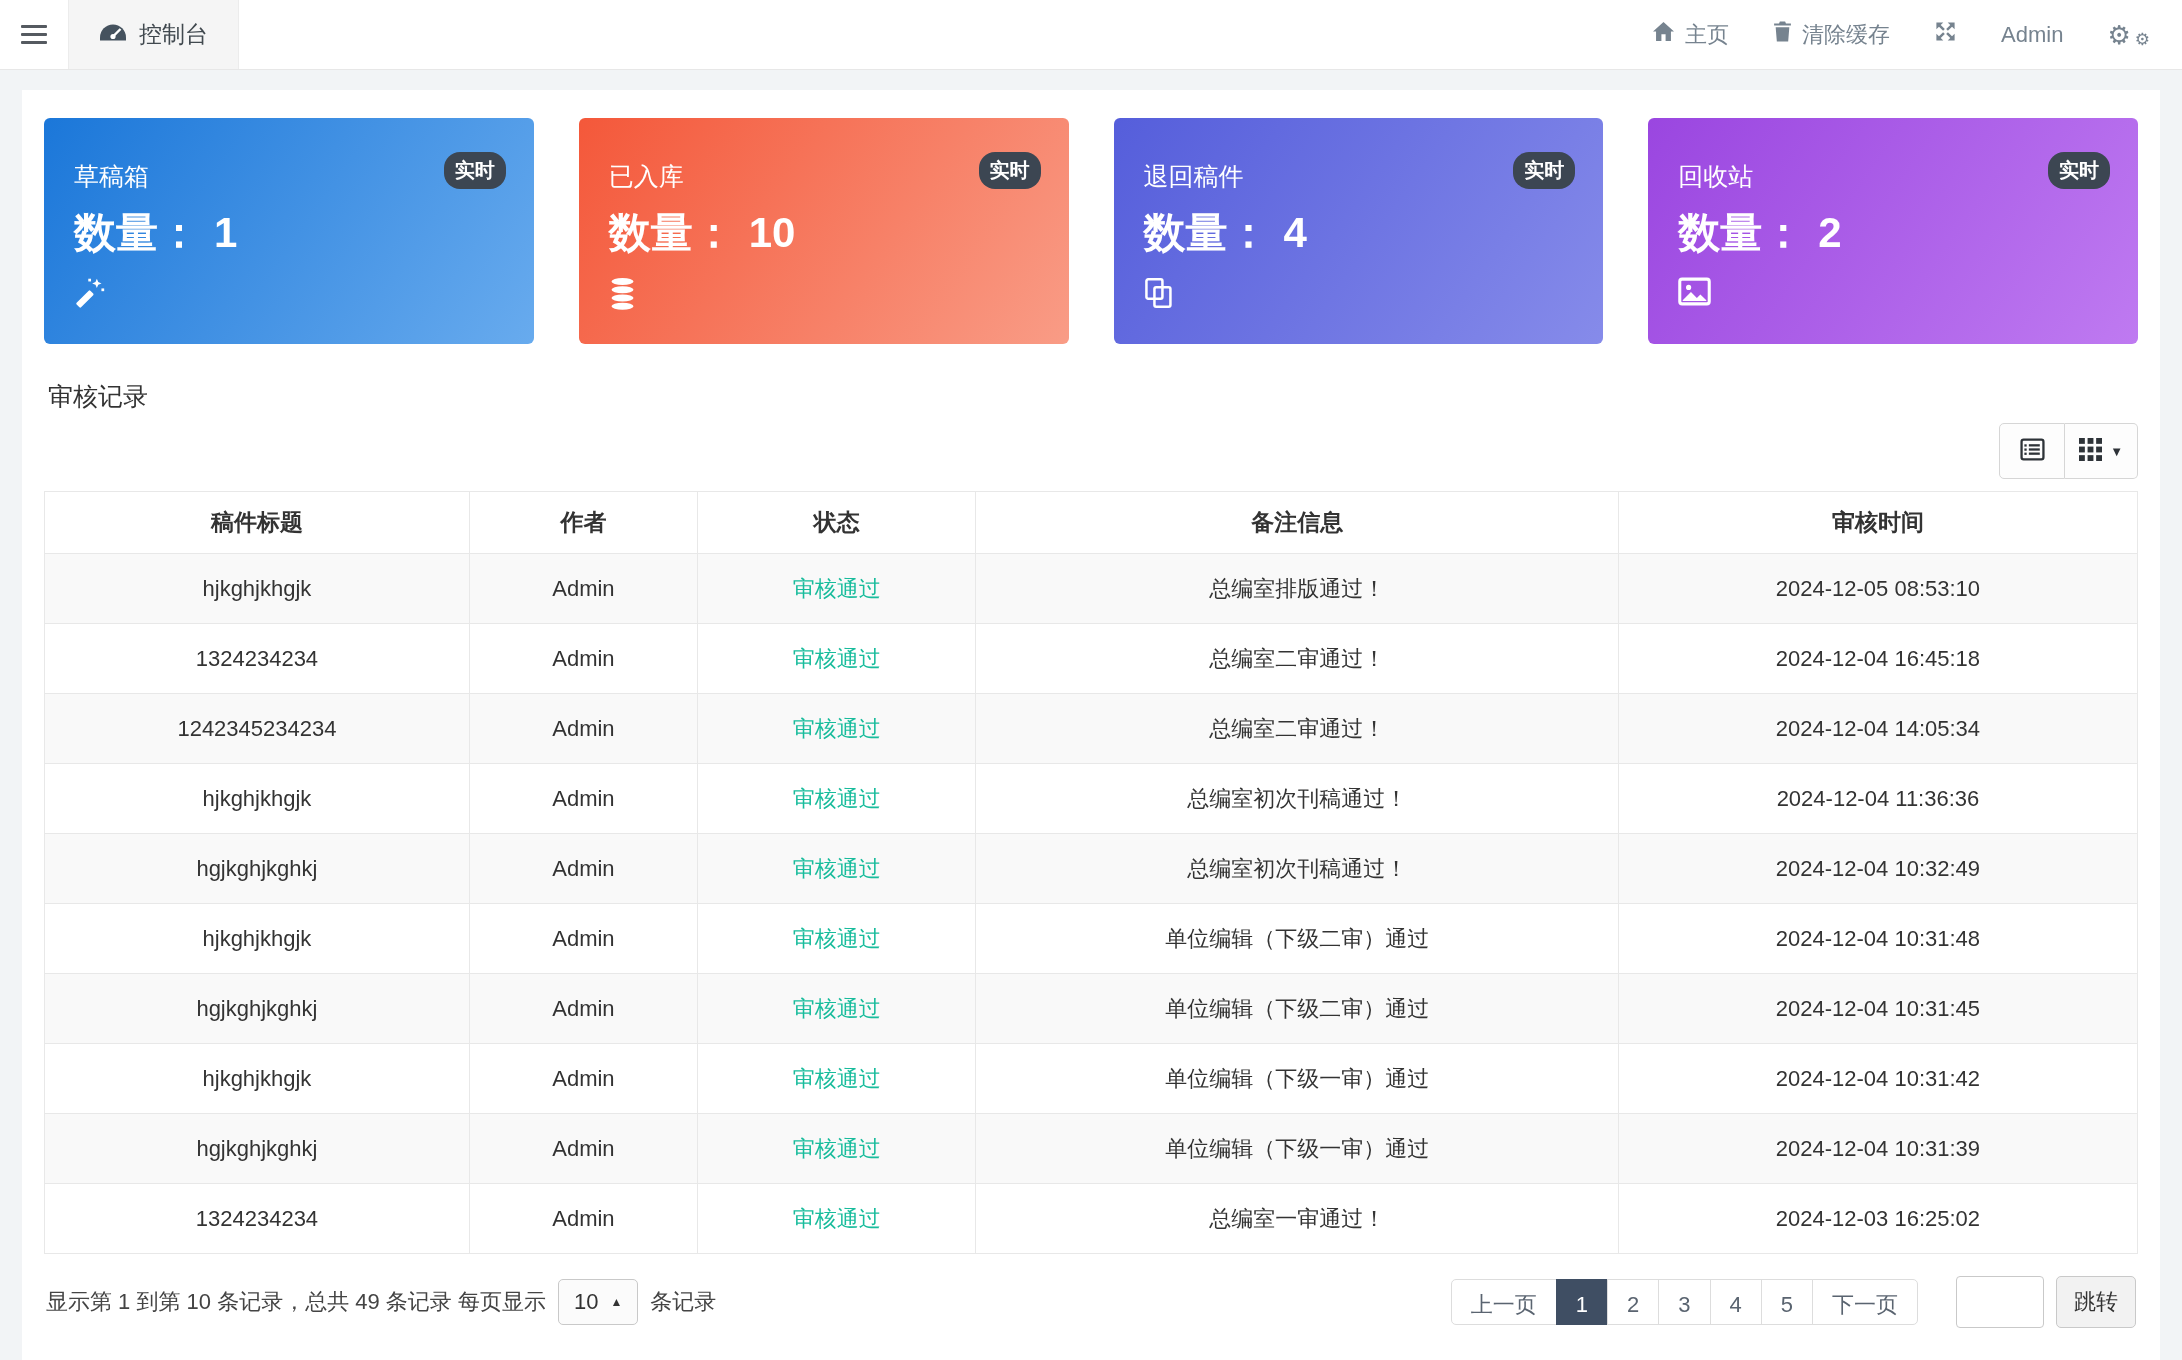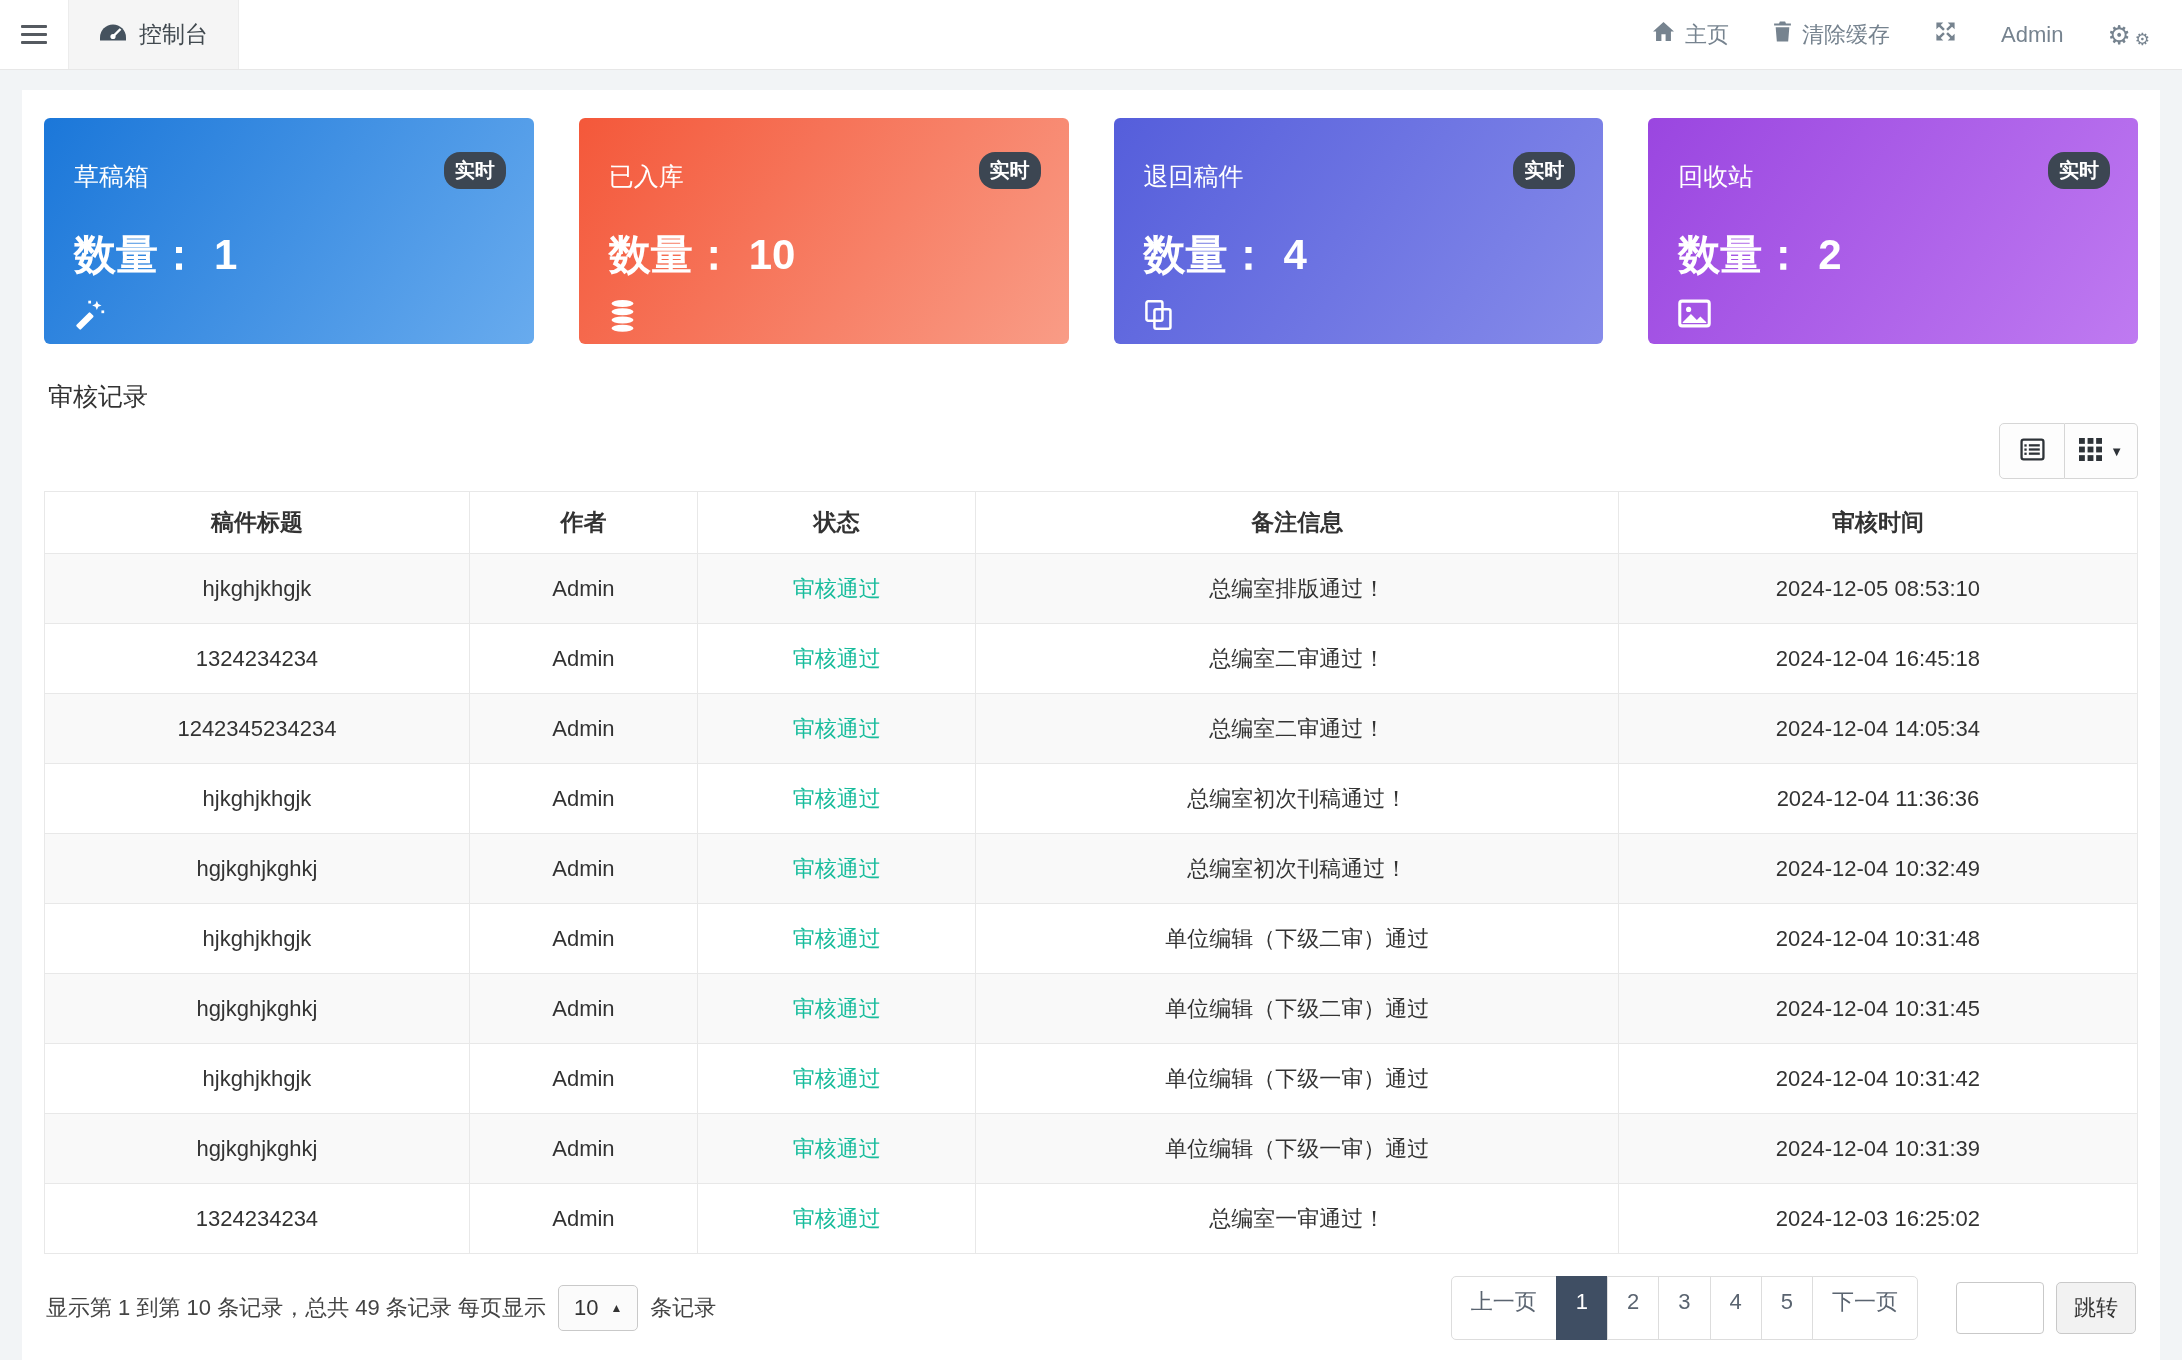--- a/index.html
+++ b/index.html
@@ -39,21 +39,21 @@
   .cards-row { display:flex; gap:45px; }
   .stat-card {
     flex:1; height:226px; border-radius:6px; color:#fff; position:relative;
     padding:42px 30px 0 30px; cursor:pointer;
   }
   .card-title { font-size:25px; }
   .card-badge {
     position:absolute; top:34px; right:28px; background:var(--badge-bg,#3c4652);
     color:#fff; font-size:20px; font-weight:bold; padding:5px 11px; border-radius:16px;
   }
-  .card-count { margin-top:34px; font-size:42px; font-weight:bold; display:flex; align-items:baseline;text-align:right; }
+  .card-count { margin-top:12px; font-size:42px; font-weight:bold; display:flex; align-items:baseline;text-align:right; }
   .card-count .val { margin-left:14px; }
   .card-icon { margin-top:16px; height:34px; }
   .card-icon svg { display:block; }
   
   .section-title { margin:36px 4px 0 4px; font-size:25px; color:#333; }
   .toolbar { display:flex; justify-content:flex-end; margin-top:10px; }
   .btn-group { display:flex; }
   .tool-btn {
     height:56px; min-width:66px; background:#fdfdfd; border:1px solid #d6d6d6;
     display:flex; align-items:center; justify-content:center; gap:8px; cursor:pointer;
@@ -74,21 +74,21 @@
   }
   .summary { display:flex; align-items:center; gap:12px; font-size:22px; color:#444; }
   .pagesize-btn {
     display:flex; align-items:center; gap:12px; background:#fbfbfb; border:1px solid #c9c9c9;
     border-radius:5px; padding:9px 15px; font-size:22px; color:#333; cursor:pointer;
   }
   .caret-up { font-size:12px; color:#333; }
   .pager-zone { display:flex; align-items:center; }
   .pagination { display:flex; list-style:none; }
   .page-item {
-    min-width:50px; padding:0 19px; height:64px; line-height:50px; text-align:center;
+    min-width:50px; padding:0 19px; height:46px; line-height:50px; text-align:center;
     background:#fff; border:1px solid #ddd; margin-left:-1px; font-size:22px;
     color:#5a6470; cursor:pointer; user-select:none;
   }
   .page-item:first-child { border-radius:5px 0 0 5px; margin-left:0; }
   .page-item:last-child { border-radius:0 5px 5px 0; }
   .page-item.active { background:var(--active-page-bg,#3f4e63); border-color:var(--active-page-bg,#3f4e63); color:#fff; }
   .jump-input {
     width:88px; height:52px; margin-left:38px; border:1px solid #c9c9c9; border-radius:4px;
     font-size:22px; padding:0 10px; color:#333;
   }

